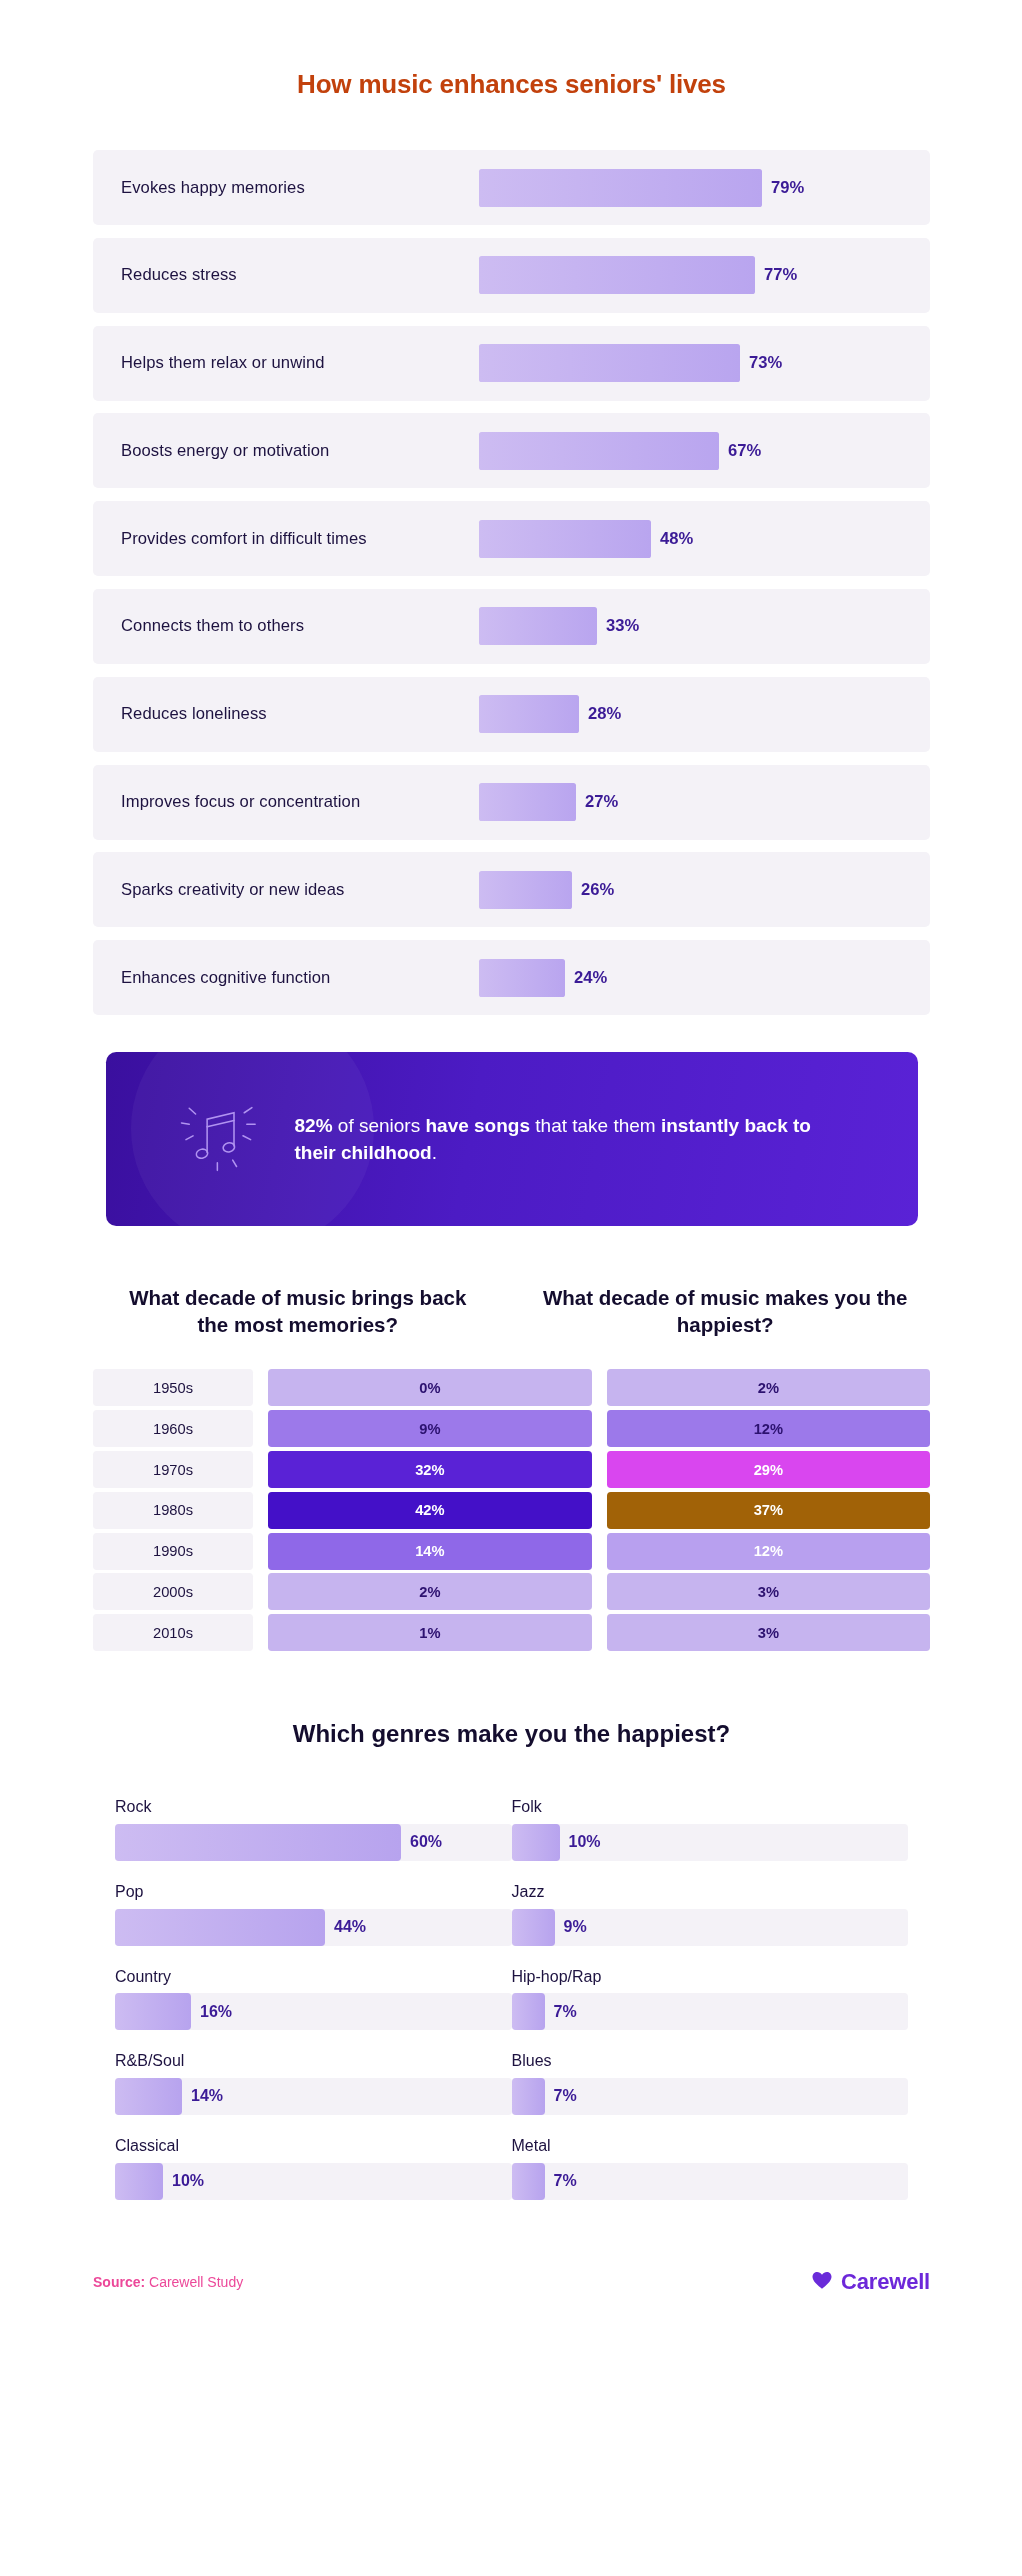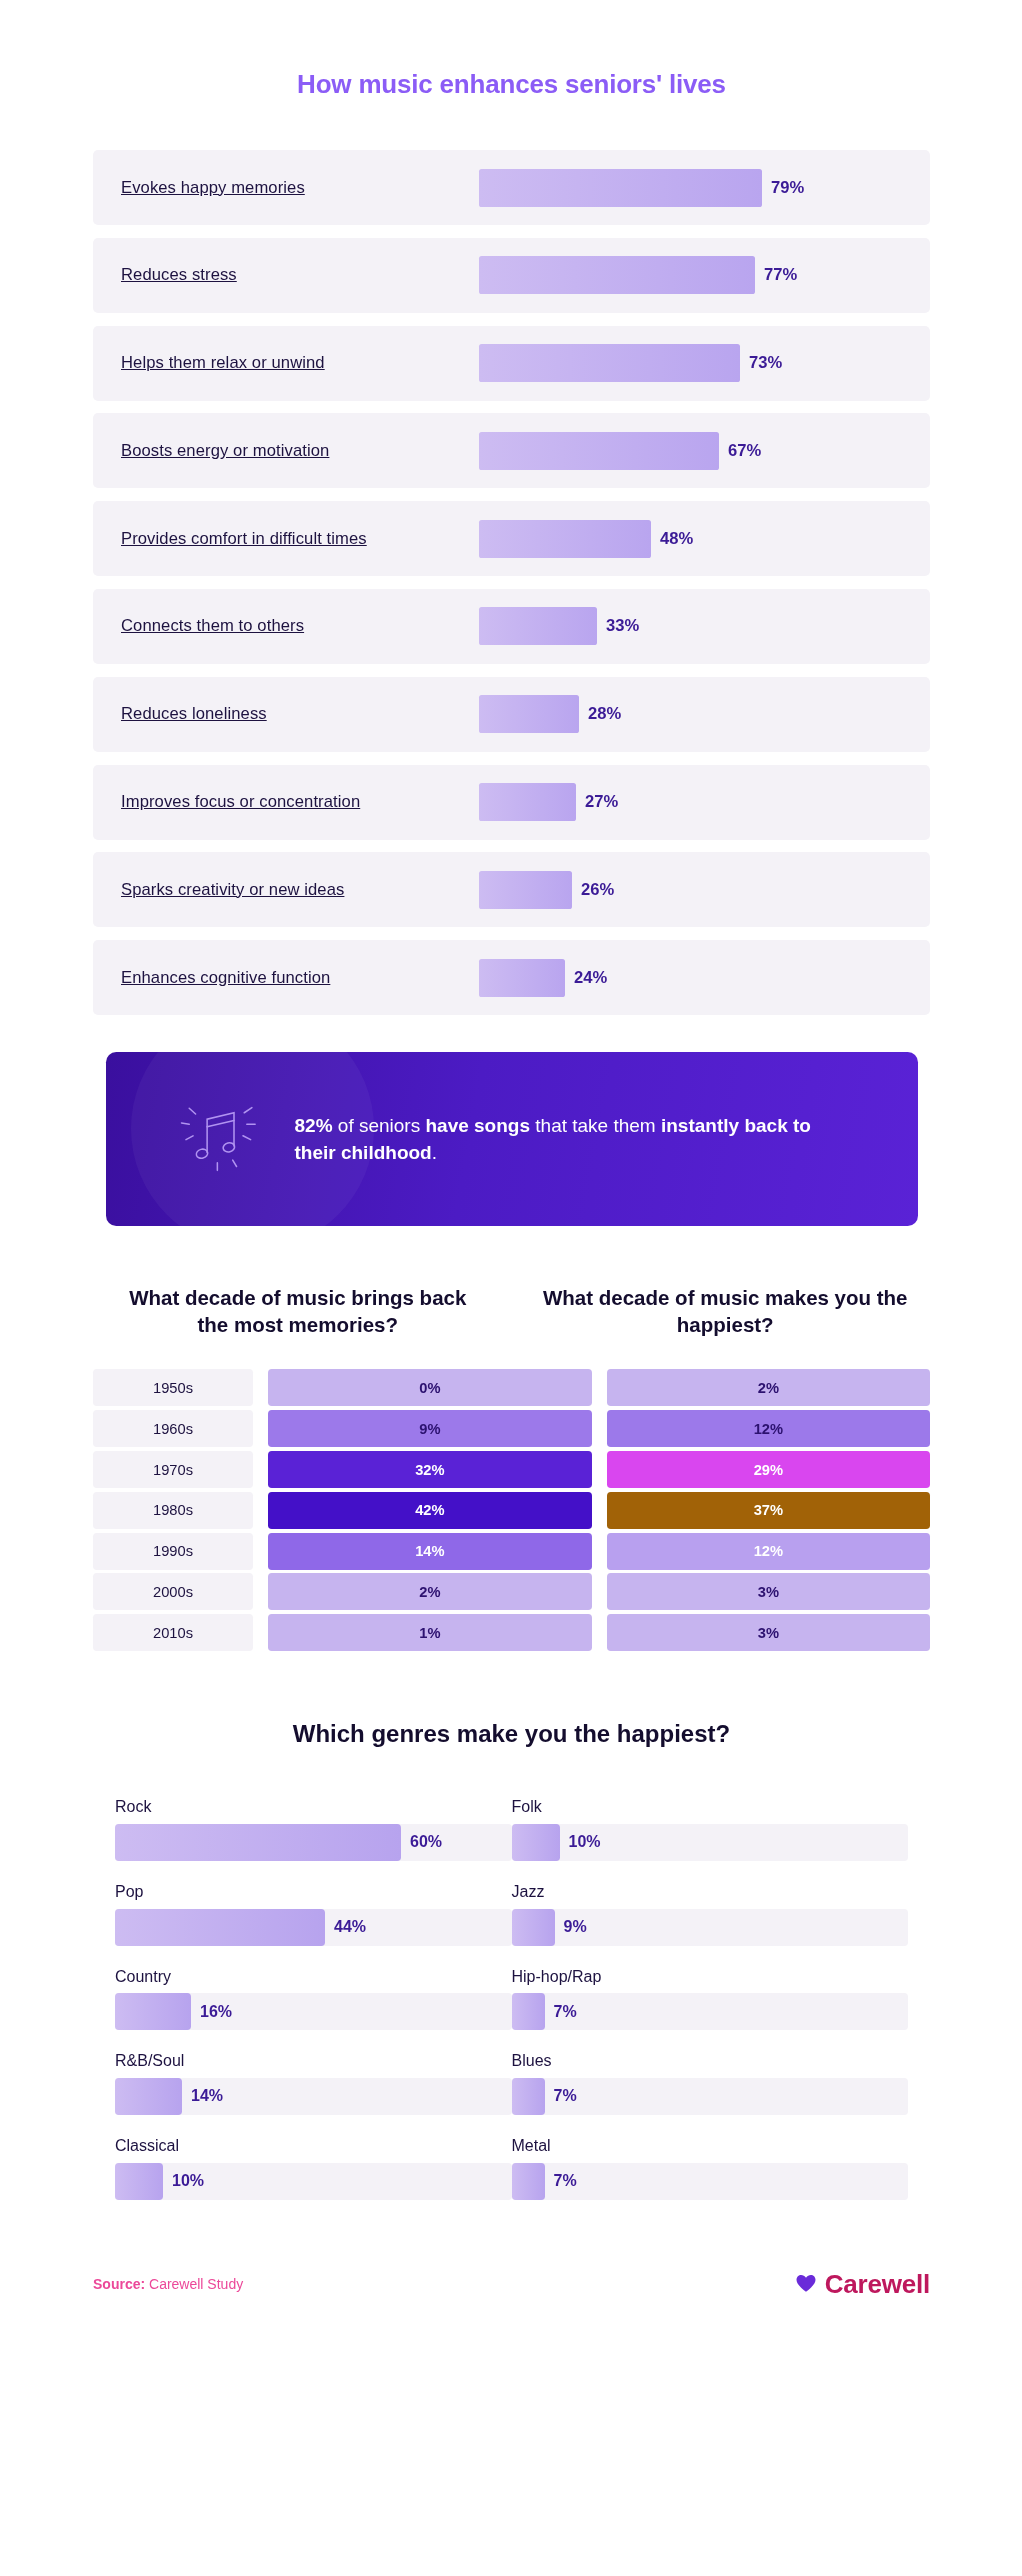--- a/index.html
+++ b/index.html
@@ -18,42 +18,41 @@
     position: relative;
     padding: 0;
     background: #ffffff;
   }
   
   .title-1 {
     text-align: center;
     font-size: 26px;
     font-weight: bold;
     letter-spacing: -0.2px;
-    color: #8b5cf6;
+    color: #c2410c;
     margin: 69px 0 0 0;
   }
   .bars-1 {
     width: 837px;
     margin: 50px auto 0 auto;
   }
   .bar-row {
     height: 75px;
     background: #f4f2f7;
     border-radius: 5.1px;
     margin-bottom: 12.8px;
     display: flex;
     align-items: center;
     padding: 0 0 0 28px;
   }
   .bar-label {
     width: 358px;
     font-size: 16.6px;
     color: #1d1240;
     letter-spacing: 0.1px;
-    text-decoration: underline;
   }
   .bar-track {
     flex: 1;
     position: relative;
     height: 38px;
     display: flex;
     align-items: center;
   }
   .bar-fill {
     height: 38px;
@@ -211,23 +210,23 @@
     font-size: 14px;
     color: #ec4899;
   }
   .source b { font-weight: bold; }
   .brand {
     display: flex;
     align-items: center;
     gap: 7.7px;
   }
   .brand-name {
-    font-size: 26px;
-    font-weight: bold;
-    color: #be185d;
+    font-size: 22px;
+    font-weight: bold;
+    color: #6d28d9;
     letter-spacing: -0.2px;
   }
 </style>
 </head>
 <body>
 
 <div class="page">
 
   <h1 class="title-1">How music enhances seniors' lives</h1>
 

